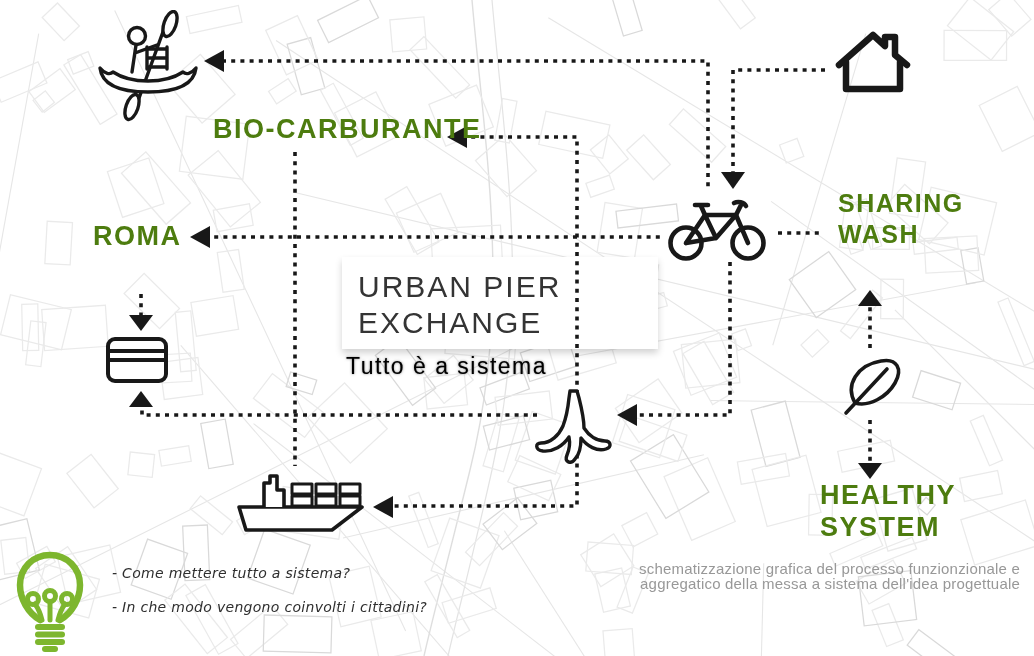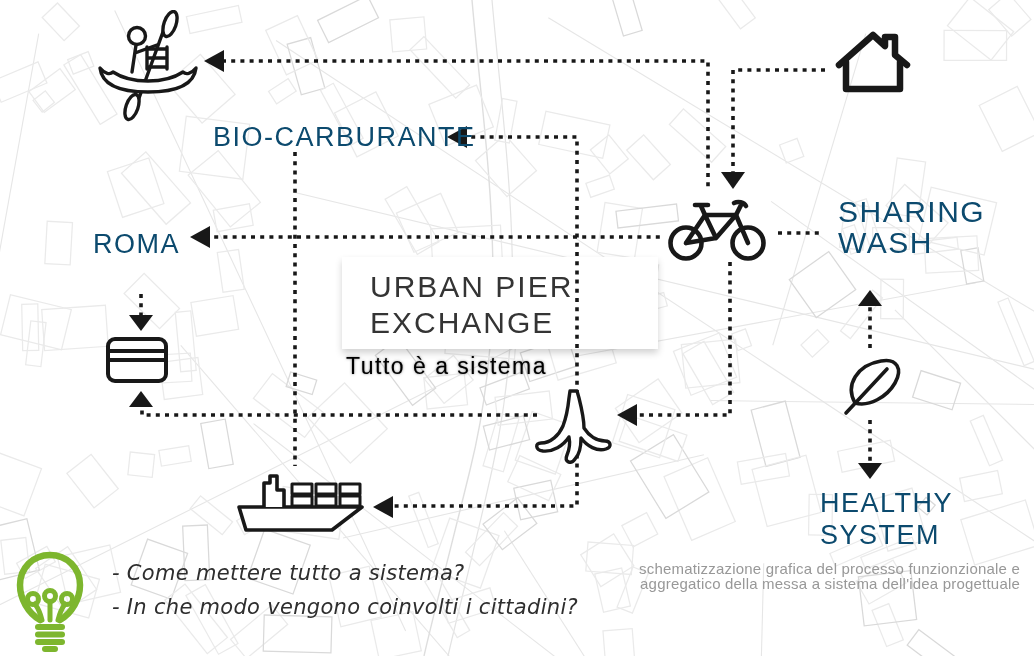--- a/index.html
+++ b/index.html
@@ -1,32 +1,32 @@
 <!DOCTYPE html>
 <html><head>
 <meta charset="utf-8">
 <style>
   html,body{margin:0;padding:0;}
   body{width:1034px;height:656px;overflow:hidden;background:#fff;
        font-family:"Liberation Sans",sans-serif;}
   .stage{position:relative;width:1034px;height:656px;background:#fff;}
   .layer{position:absolute;left:0;top:0;width:1034px;height:656px;pointer-events:none;}
   .abs{position:absolute;}
-  .lbl{color:#0c4a6e;letter-spacing:1.5px;font-weight:400;white-space:nowrap;margin-top:8px;}
+  .lbl{color:#4d7c0f;letter-spacing:1.5px;font-weight:700;white-space:nowrap;}
   .bio{left:213px;top:114px;font-size:27px;}
   .roma{left:93px;top:219px;font-size:27px;line-height:34px;}
-  .sharing{left:838px;top:188px;font-size:30px;line-height:31px;}
+  .sharing{left:838px;top:188px;font-size:25px;line-height:31px;}
   .healthy{left:820px;top:479px;font-size:27px;line-height:32px;}
   .centerbox{left:342px;top:257px;width:316px;height:92px;background:#fff;
              box-shadow:0 4px 7px rgba(0,0,0,0.18);}
-  .centerbox .t{margin:12px 0 0 28px;font-size:30px;line-height:36px;
+  .centerbox .t{margin:12px 0 0 16px;font-size:30px;line-height:36px;
                 letter-spacing:2px;color:#343434;}
   .subtitle{left:346px;top:353px;font-size:23px;letter-spacing:1.5px;color:#000000;
             text-shadow:0 0 3px rgba(140,140,140,0.85),0 0 1px rgba(120,120,120,0.6);}
-  .questions{left:112px;top:557px;font-size:21px;line-height:33.5px;color:#2e2e2e;
+  .questions{left:112px;top:557px;font-size:14px;line-height:33.5px;color:#2e2e2e;
              font-style:italic;font-family:"DejaVu Sans",sans-serif;letter-spacing:0.3px;}
   .caption{right:14px;top:561px;text-align:right;font-size:15px;line-height:15px;
            color:#989898;letter-spacing:0.2px;}
   svg{display:block;}
 </style>
 </head>
 <body>
 
 <div class="stage">
 

